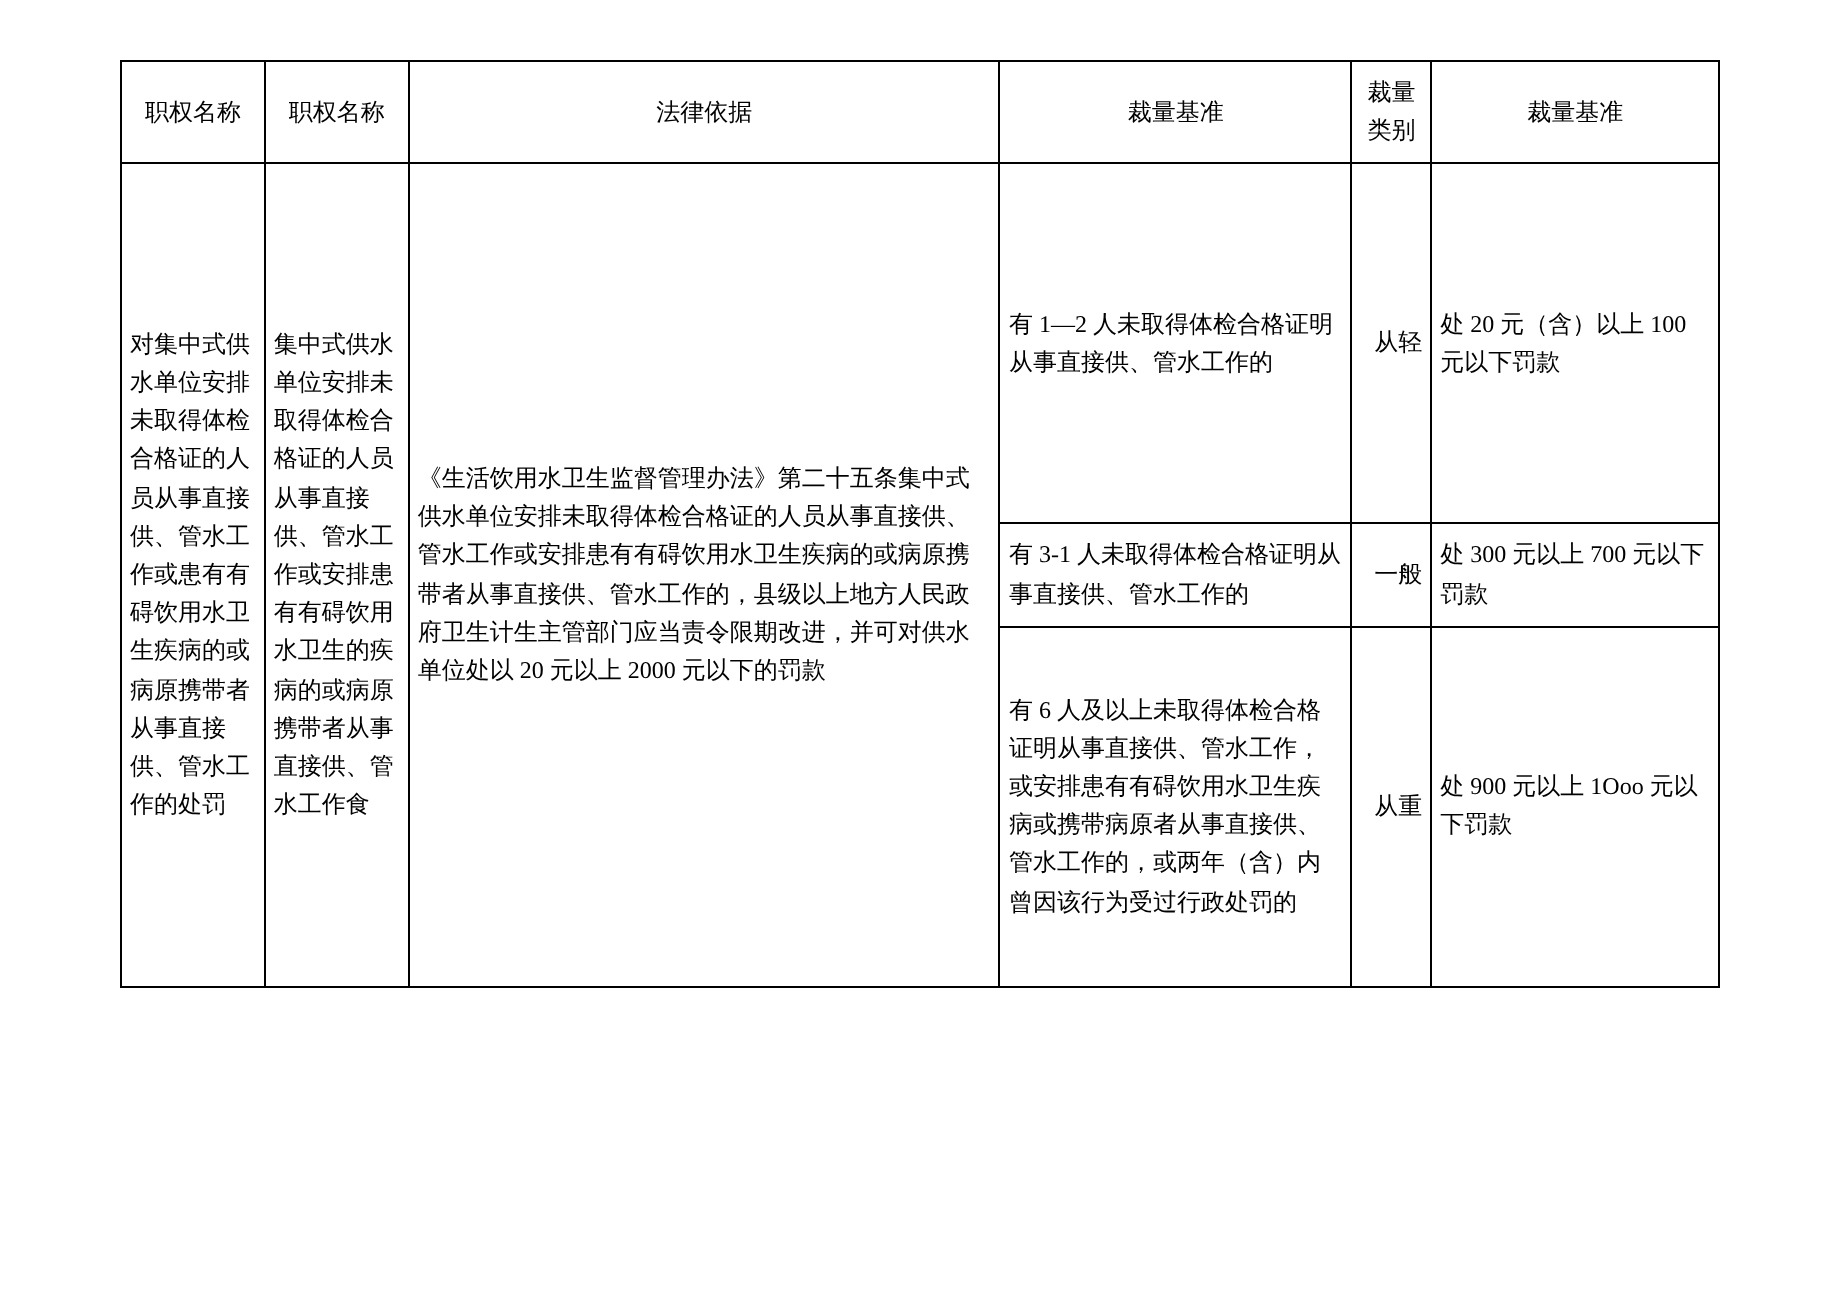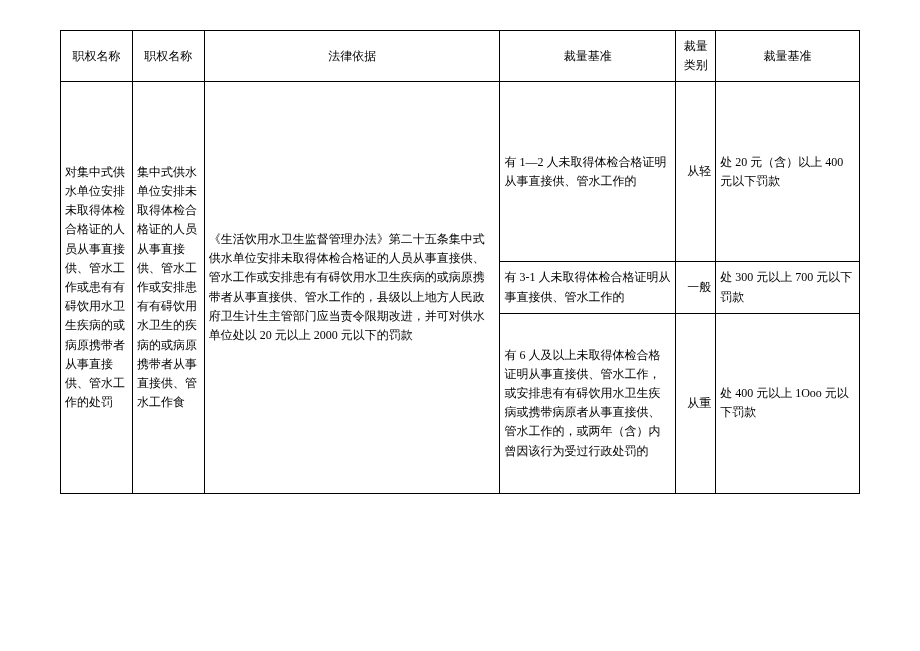--- a/index.html
+++ b/index.html
@@ -67,26 +67,26 @@
       <th>裁量基准</th>
     </tr>
   </thead>
   <tbody>
     <tr class="tall-row">
       <td rowspan="3">对集中式供水单位安排未取得体检合格证的人员从事直接供、管水工作或患有有碍饮用水卫生疾病的或病原携带者从事直接供、管水工作的处罚</td>
       <td rowspan="3">集中式供水单位安排未取得体检合格证的人员从事直接供、管水工作或安排患有有碍饮用水卫生的疾病的或病原携带者从事直接供、管水工作食</td>
       <td rowspan="3">《生活饮用水卫生监督管理办法》第二十五条集中式供水单位安排未取得体检合格证的人员从事直接供、管水工作或安排患有有碍饮用水卫生疾病的或病原携带者从事直接供、管水工作的，县级以上地方人民政府卫生计生主管部门应当责令限期改进，并可对供水单位处以 20 元以上 2000 元以下的罚款</td>
       <td>有 1—2 人未取得体检合格证明从事直接供、管水工作的</td>
       <td class="center">从轻</td>
-      <td>处 20 元（含）以上 400 元以下罚款</td>
+      <td>处 20 元（含）以上 100 元以下罚款</td>
     </tr>
     <tr>
       <td>有 3-1 人未取得体检合格证明从事直接供、管水工作的</td>
       <td class="center">一般</td>
       <td>处 300 元以上 700 元以下罚款</td>
     </tr>
     <tr class="tall-row">
       <td>有 6 人及以上未取得体检合格证明从事直接供、管水工作，或安排患有有碍饮用水卫生疾病或携带病原者从事直接供、管水工作的，或两年（含）内曾因该行为受过行政处罚的</td>
       <td class="center">从重</td>
-      <td>处 400 元以上 1Ooo 元以下罚款</td>
+      <td>处 900 元以上 1Ooo 元以下罚款</td>
     </tr>
   </tbody>
 </table>
 
 </body></html>

